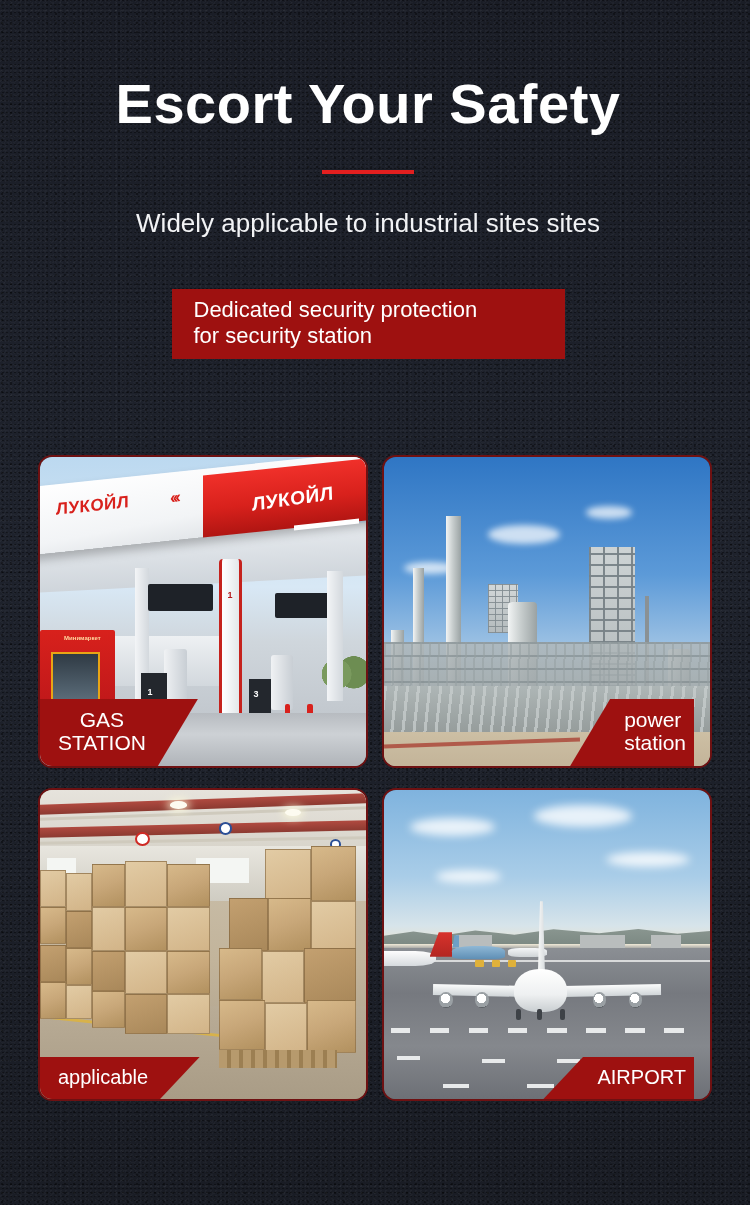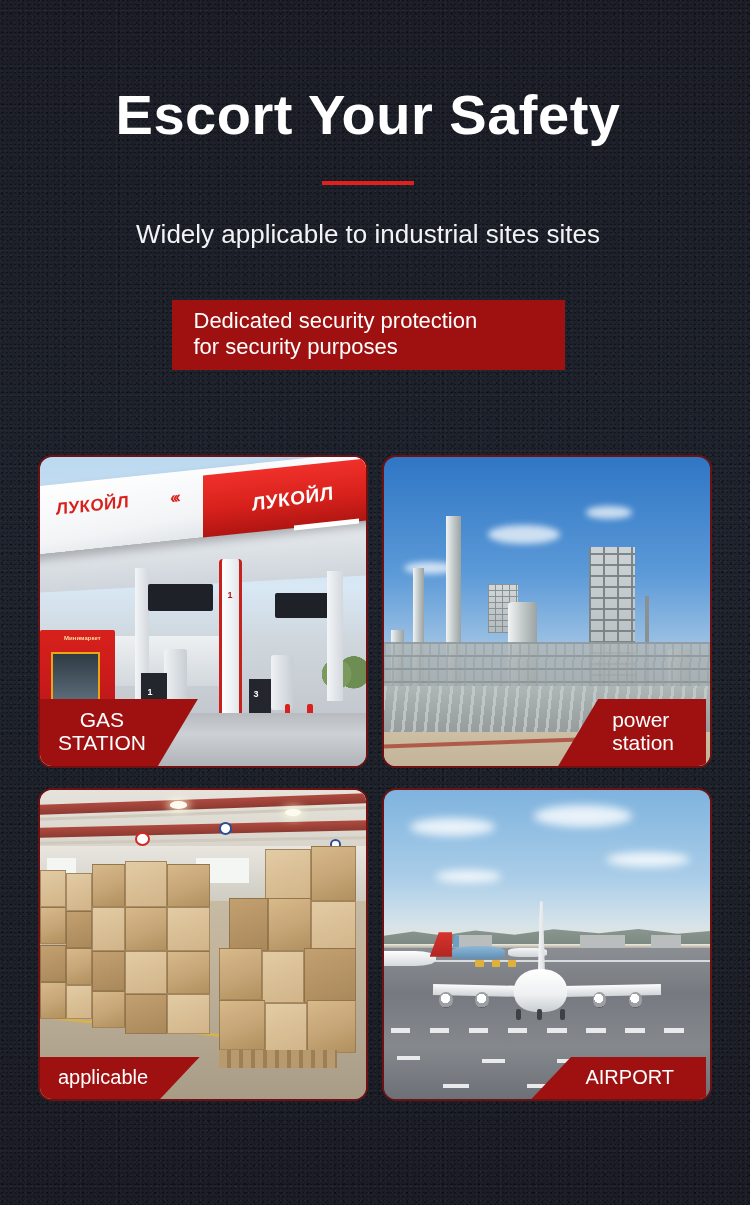--- a/index.html
+++ b/index.html
@@ -16,21 +16,21 @@
       radial-gradient(circle at 62% 44%, rgba(255,255,255,0.026) 0 1px, transparent 1px),
       radial-gradient(circle at 34% 77%, rgba(255,255,255,0.024) 0 1px, transparent 1px),
       radial-gradient(circle at 84% 8%, rgba(0,0,0,0.40) 0 1px, transparent 1px),
       radial-gradient(circle at 22% 58%, rgba(0,0,0,0.35) 0 1px, transparent 1px),
       radial-gradient(circle at 50% 30%, rgba(255,255,255,0.022) 0 1px, transparent 1px),
       linear-gradient(180deg,#1a1d26 0%, #1e222c 45%, #191c24 100%);
     background-size: 5px 5px, 7px 7px, 6px 6px, 4px 4px, 9px 9px, 8px 8px, 100% 100%;
   }
 
   
-  .header{ position:absolute; left:0; top:0; width:736px; text-align:center;margin-top:11px; }
+  .header{ position:absolute; left:0; top:0; width:736px; text-align:center; }
   .page-title{
     margin-top:76px;
     font-size:56px; font-weight:bold; color:#ffffff;
     letter-spacing:0.5px; line-height:1;
   }
   .title-rule{
     width:92px; height:4px; background:#e21f1f;
     margin:38px auto 0;
   }
   .subtitle{
@@ -80,22 +80,22 @@
     z-index:6;
   }
   .tag.left{
     left:0;
     padding:9px 52px 11px 18px;
     clip-path:polygon(0 0, 100% 0, calc(100% - 40px) 100%, 0 100%);
     text-align:center;
     justify-content:center;
   }
   .tag.right{
-    right:4px;
-    padding:9px 32px 11px 54px;
+    right:16px;
+    padding:9px 8px 11px 54px;
     clip-path:polygon(40px 0, 100% 0, 100% 100%, 0 100%);
     justify-content:flex-start;
   }
   .tag-text{ display:block; }
   .tag-text span{ display:block; }
   .tag.sz-lg{ font-size:21px; }
   .tag.sz-md{ font-size:20px; }
 
   
   .gs{ position:absolute; inset:0; background:linear-gradient(180deg,#bcd9f0 0%,#d8e8f5 42%,#cfd6dc 60%,#b9bec4 100%); }
@@ -318,21 +318,21 @@
 <body>
 
 <div class="header">
   <div class="page-title">Escort Your Safety</div>
   <div class="title-rule"></div>
   <div class="subtitle">Widely applicable to industrial sites sites</div>
 
   <div class="banner-wrap">
     <div class="banner">
       <span class="banner-line">Dedicated security protection</span>
-      <span class="banner-line">for security purposes</span>
+      <span class="banner-line">for security station</span>
     </div>
   </div>
 </div>
 
 <div class="cards">
 
   <div class="card">
     <div class="photo">
       <div class="gs">
         <div class="gs-ceiling"></div>

